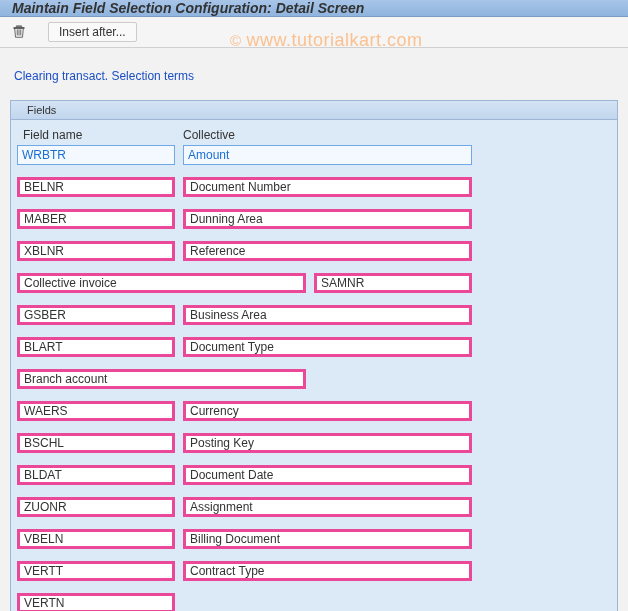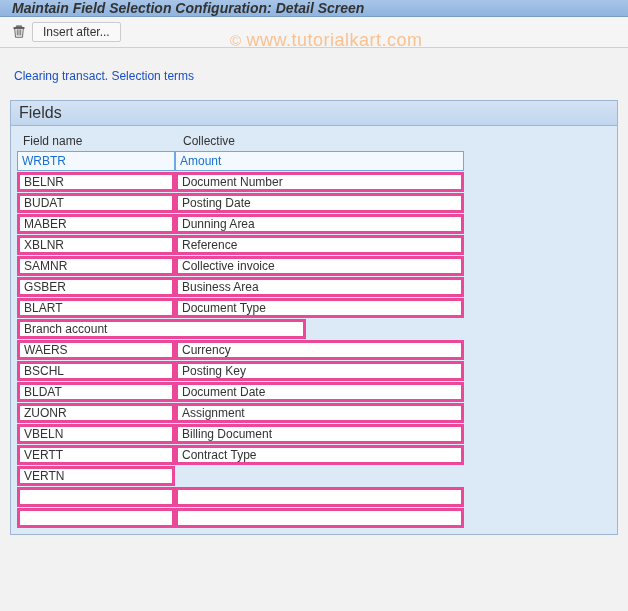--- a/index.html
+++ b/index.html
@@ -25,21 +25,21 @@
       font-weight: bold;
       font-style: italic;
       color: #333;
     }
     .toolbar {
       background: #f5f5f5;
       padding: 5px 12px;
       border-bottom: 1px solid #d0d0d0;
       display: flex;
       align-items: center;
-      gap: 6px;
+      gap: 22px;
     }
     .trash-icon {
       width: 14px;
       height: 14px;
       display: inline-block;
     }
     .insert-after {
       background: #f9f9f9;
       border: 1px solid #ccc;
       border-radius: 2px;
@@ -56,22 +56,22 @@
       font-size: 12px;
       cursor: pointer;
     }
     .panel {
       margin: 8px 10px;
       border: 1px solid #9cb6d3;
     }
     .panel-header {
       background: linear-gradient(to bottom, #d4e3f4 0%, #c1d6ee 100%);
       border-bottom: 1px solid #9cb6d3;
-      padding: 3px 8px;
-      font-size: 16px;
+      padding: 3px 16px;
+      font-size: 11px;
       color: #333;
     }
     .panel-body {
       background: #dce9f7;
       padding: 5px 6px;
     }
     .col-headers {
       display: flex;
       padding: 3px 4px;
       font-size: 12px;
@@ -80,21 +80,22 @@
     .col-headers .col1 {
       width: 160px;
       padding-left: 2px;
     }
     .col-headers .col2 {
       width: 270px;
       padding-left: 2px;
     }
     .field-row {
       display: flex;
-      margin-bottom: 1px;
+      gap: 8px;
+      margin-bottom: 12px;
       align-items: flex-end;
     }
     .field-input {
       background: #fff;
       border: 3px solid #ec4899;
       font-size: 12px;
       padding: 2px 4px;
       height: 20px;
       color: #333;
     }
@@ -162,34 +163,30 @@
     <div id="rows-container">
         <div class="field-row">
           <input class="field-input name selected" value="WRBTR" style="">
           <input class="field-input desc selected" value="Amount" style="">
         </div>
         <div class="field-row">
           <input class="field-input name" value="BELNR" style="">
           <input class="field-input desc" value="Document Number" style="">
         </div>
         <div class="field-row">
-          <input class="field-input name" value="BUDAT" style="">
-          <input class="field-input desc" value="Posting Date" style="">
-        </div>
-        <div class="field-row">
           <input class="field-input name" value="MABER" style="">
           <input class="field-input desc" value="Dunning Area" style="">
         </div>
         <div class="field-row">
           <input class="field-input name" value="XBLNR" style="">
           <input class="field-input desc" value="Reference" style="">
         </div>
         <div class="field-row">
+          <input class="field-input desc" value="Collective invoice" style="">
           <input class="field-input name" value="SAMNR" style="">
-          <input class="field-input desc" value="Collective invoice" style="">
         </div>
         <div class="field-row">
           <input class="field-input name" value="GSBER" style="">
           <input class="field-input desc" value="Business Area" style="">
         </div>
         <div class="field-row">
           <input class="field-input name" value="BLART" style="">
           <input class="field-input desc" value="Document Type" style="">
         </div>
         <div class="field-row">

